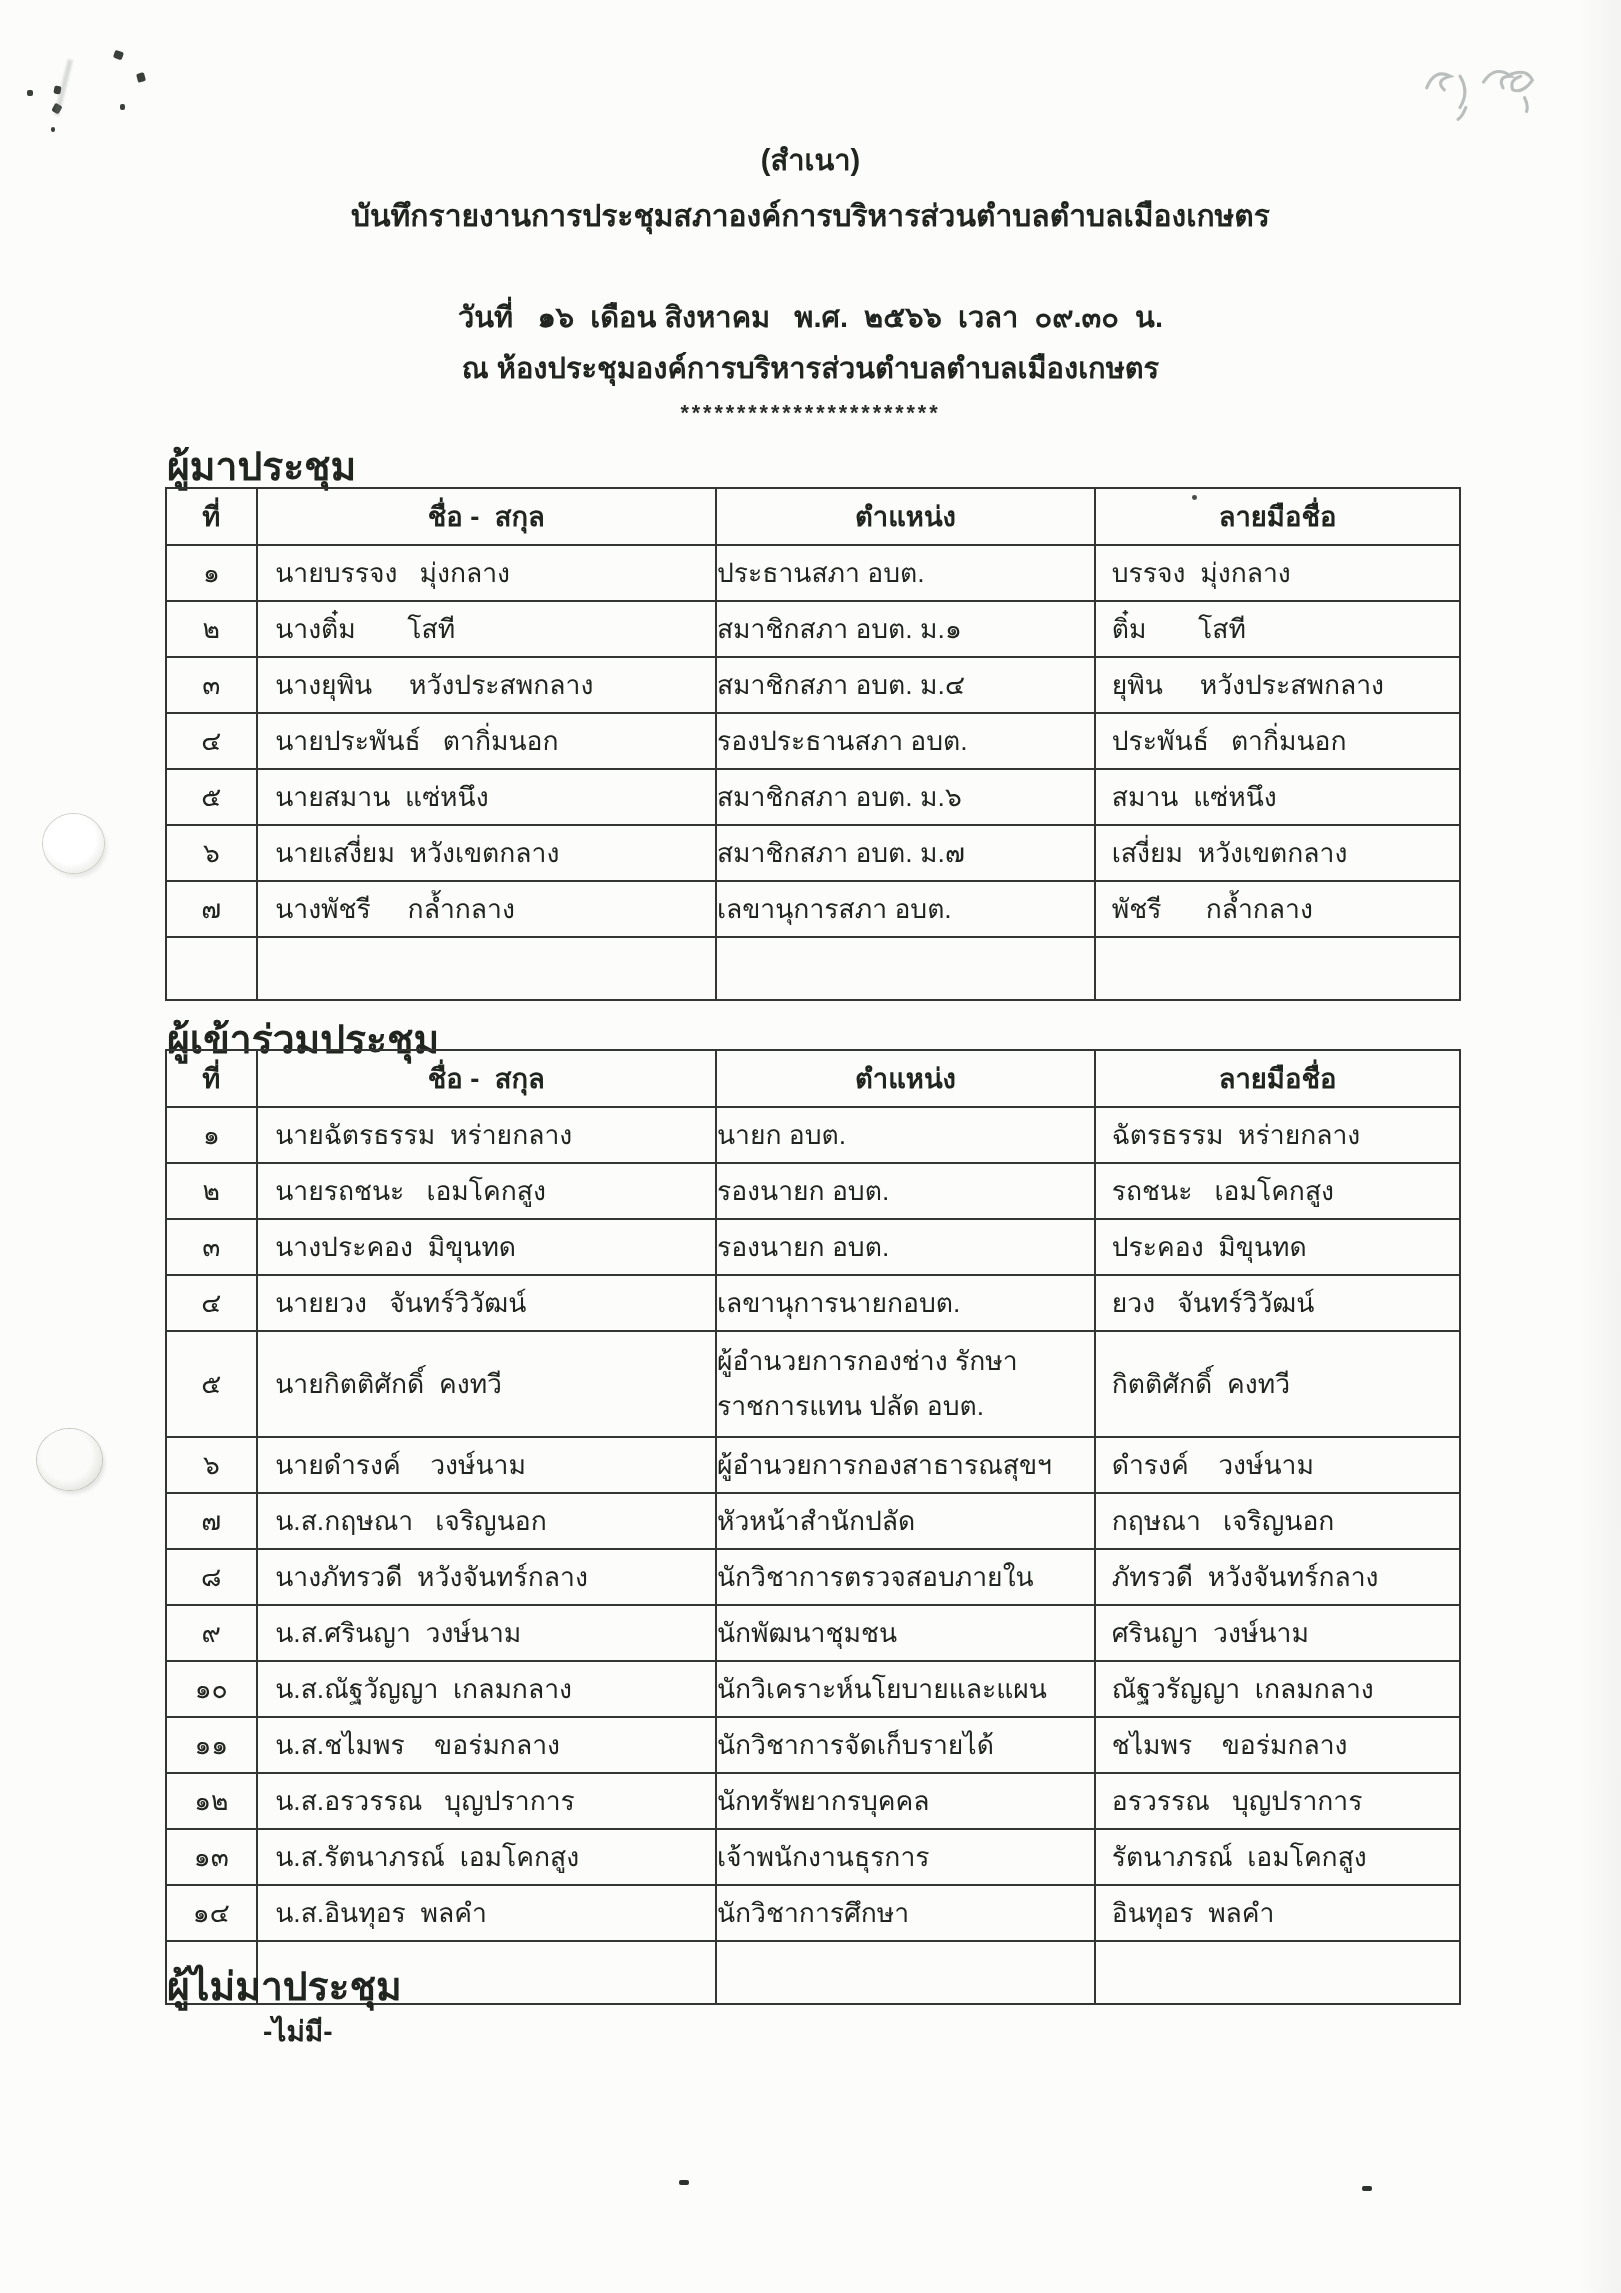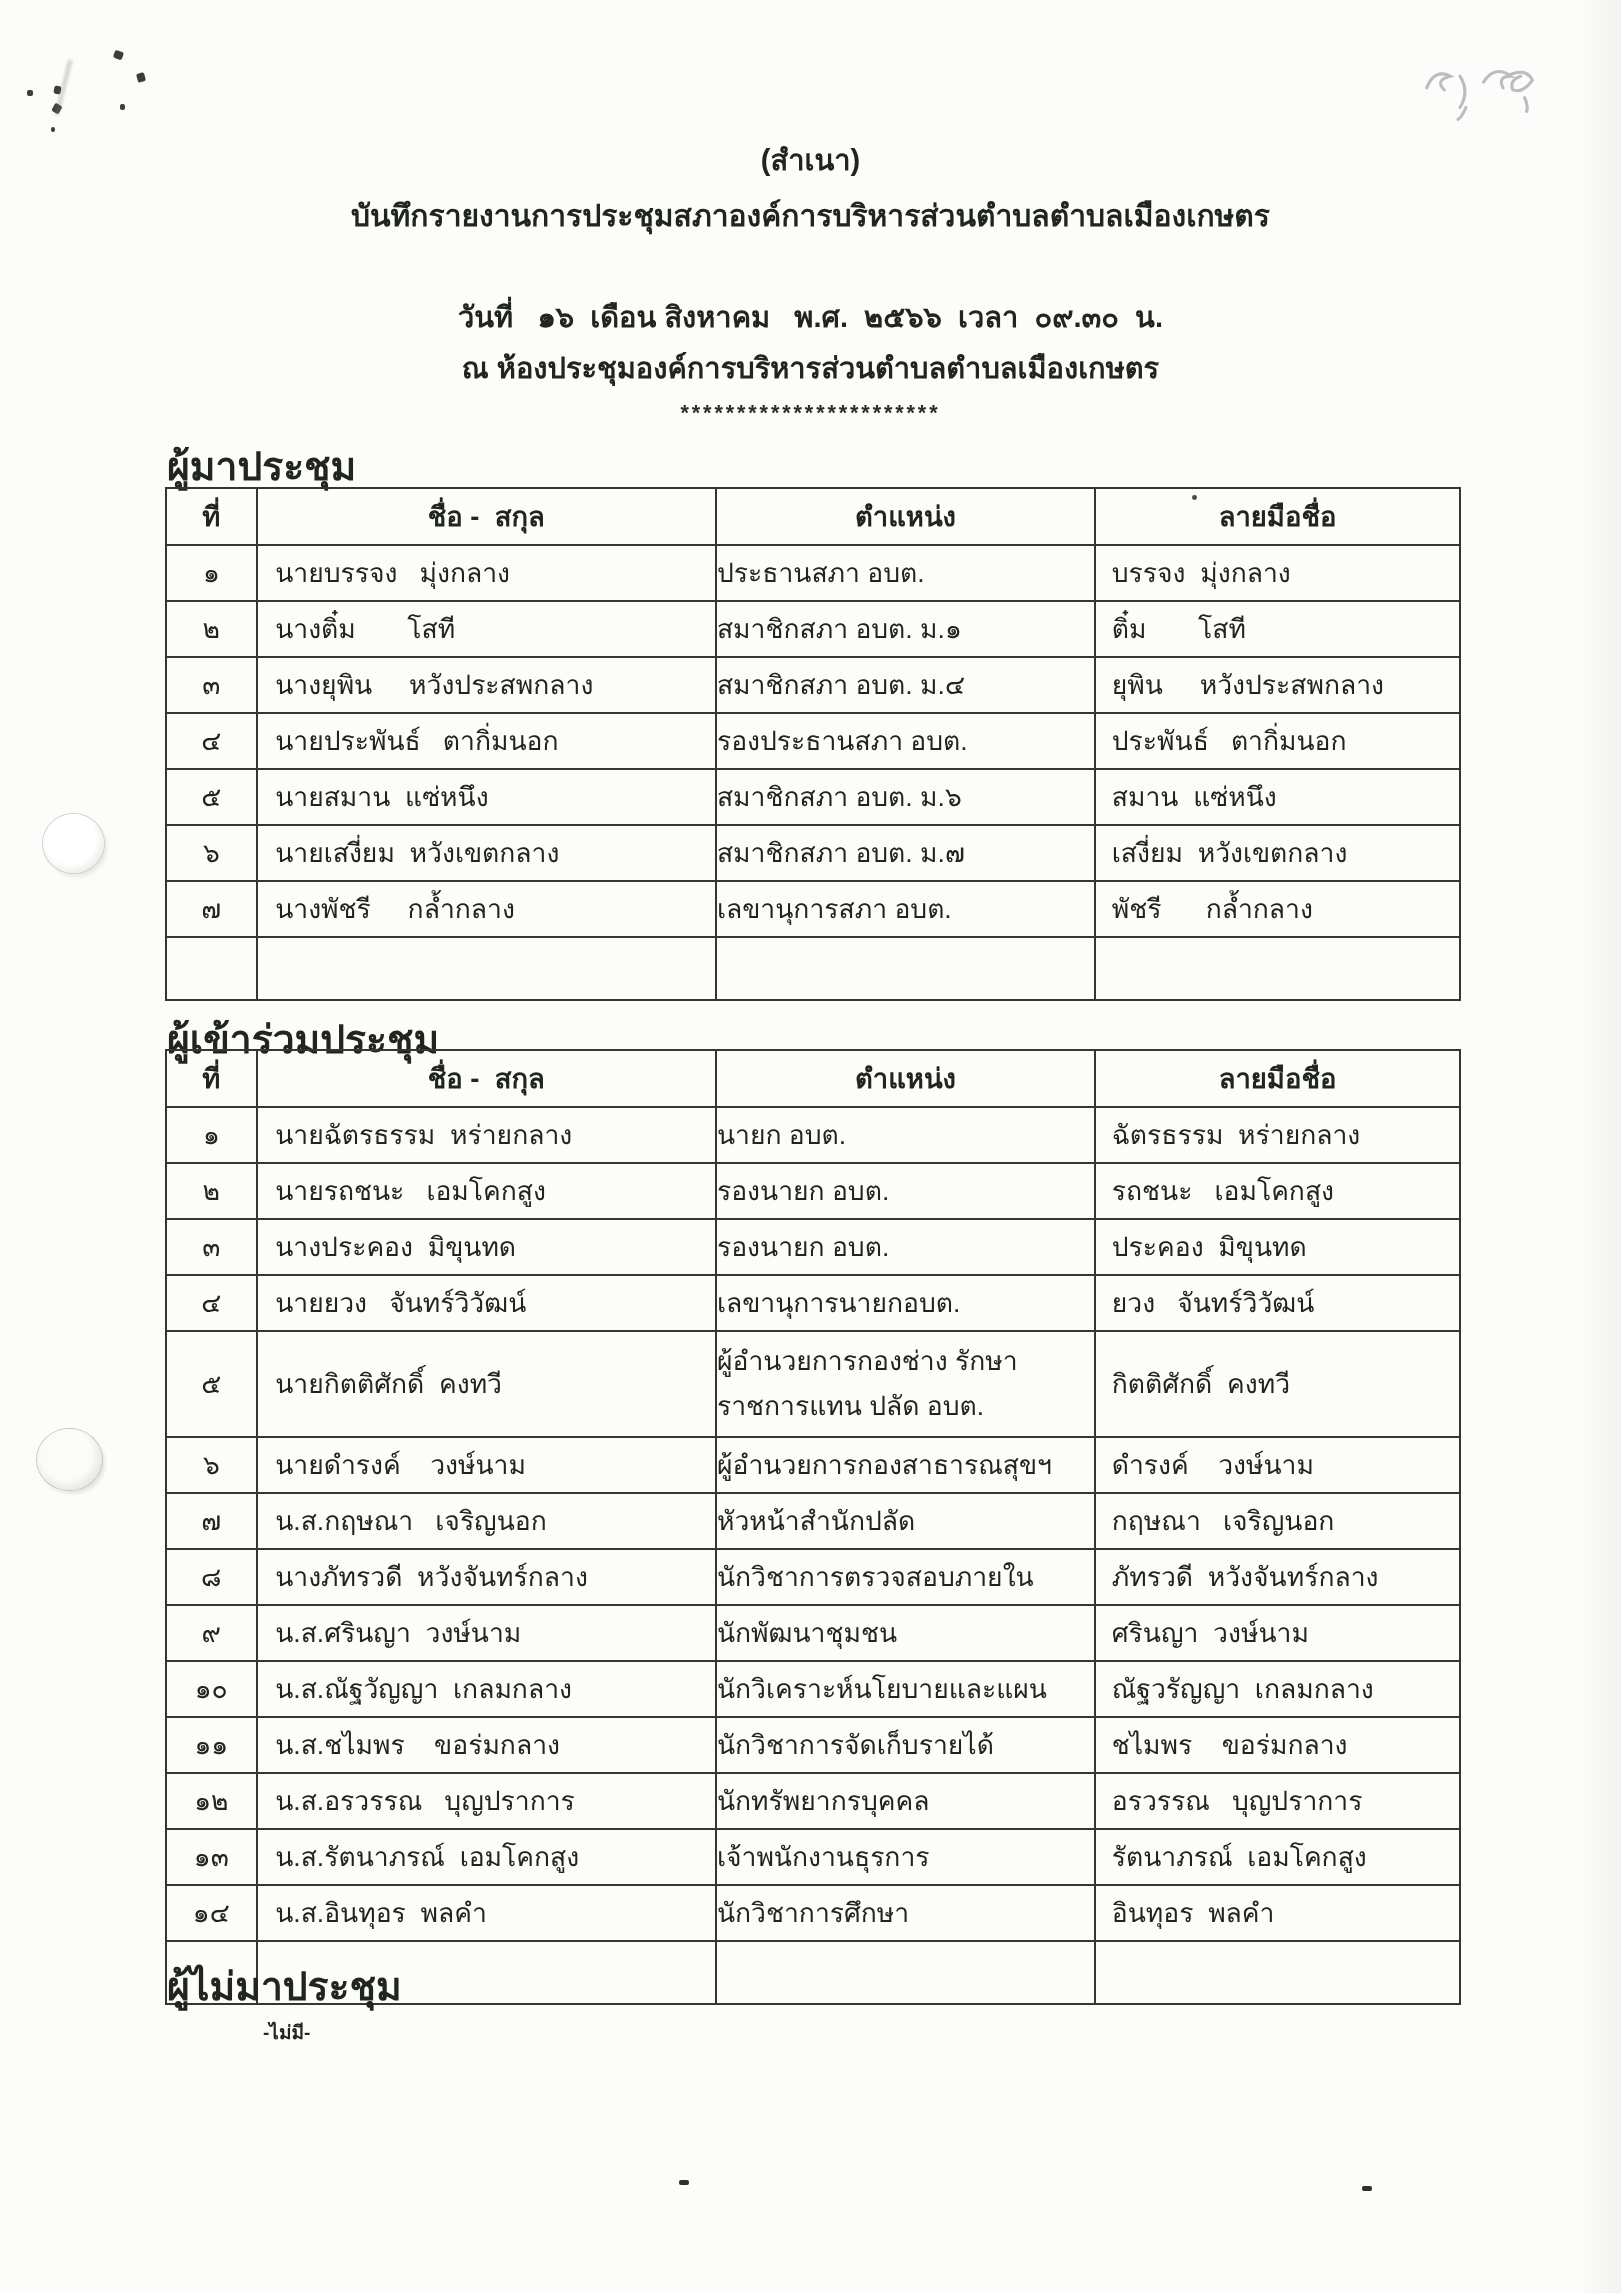--- a/index.html
+++ b/index.html
@@ -15,21 +15,21 @@
   .title-1{top:192px;font-size:30px;font-weight:600;}
   .title-2{top:243px;font-size:29px;font-weight:600;}
   .title-3{top:294px;font-size:29px;font-weight:600;}
   .title-4{top:345px;font-size:29px;font-weight:600;}
   .stars{top:400px;font-size:21.6px;letter-spacing:2.9px;font-weight:600;color:#2a2f2a;}
   
   .section-heading{position:absolute;left:167px;font-size:39px;font-weight:700;}
   .h-attendees{top:435px;}
   .h-participants{top:964px;margin-top:44px;}
   .h-absent{top:1955px;}
-  .absent-value{position:absolute;left:263px;top:2009px;font-size:19px;font-weight:600;margin-top:8px;}
+  .absent-value{position:absolute;left:263px;top:2009px;font-size:28px;font-weight:600;}
   
   table.roster{
     position:absolute;left:165px;width:1296px;
     border-collapse:collapse;table-layout:fixed;
     font-size:26.5px;font-weight:500;color:#20251f;
   }
   .t-attendees{top:487px;}
   .t-participants{top:1049px;}
   table.roster th,table.roster td{
     border:2px solid #343634;vertical-align:middle;

